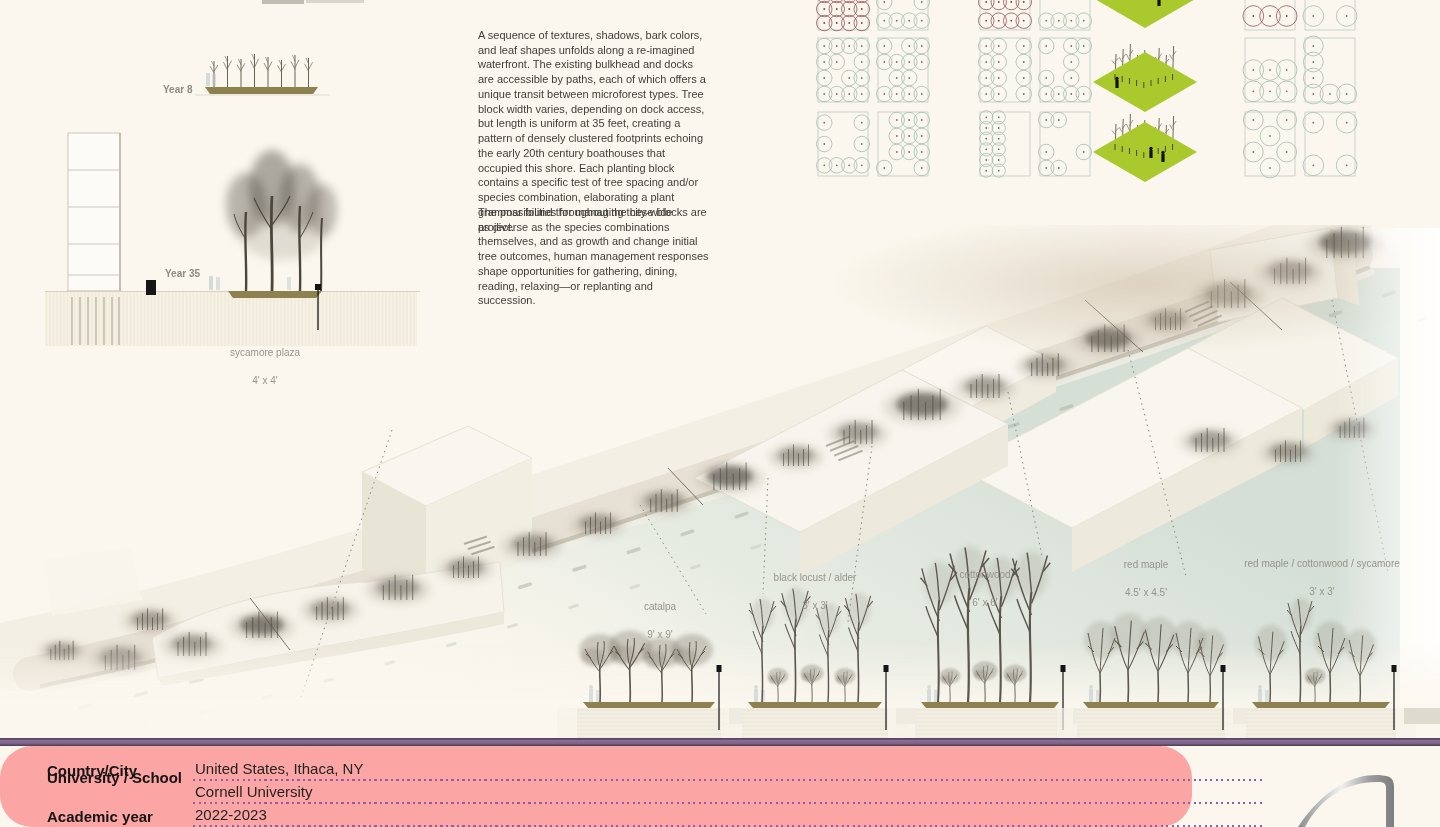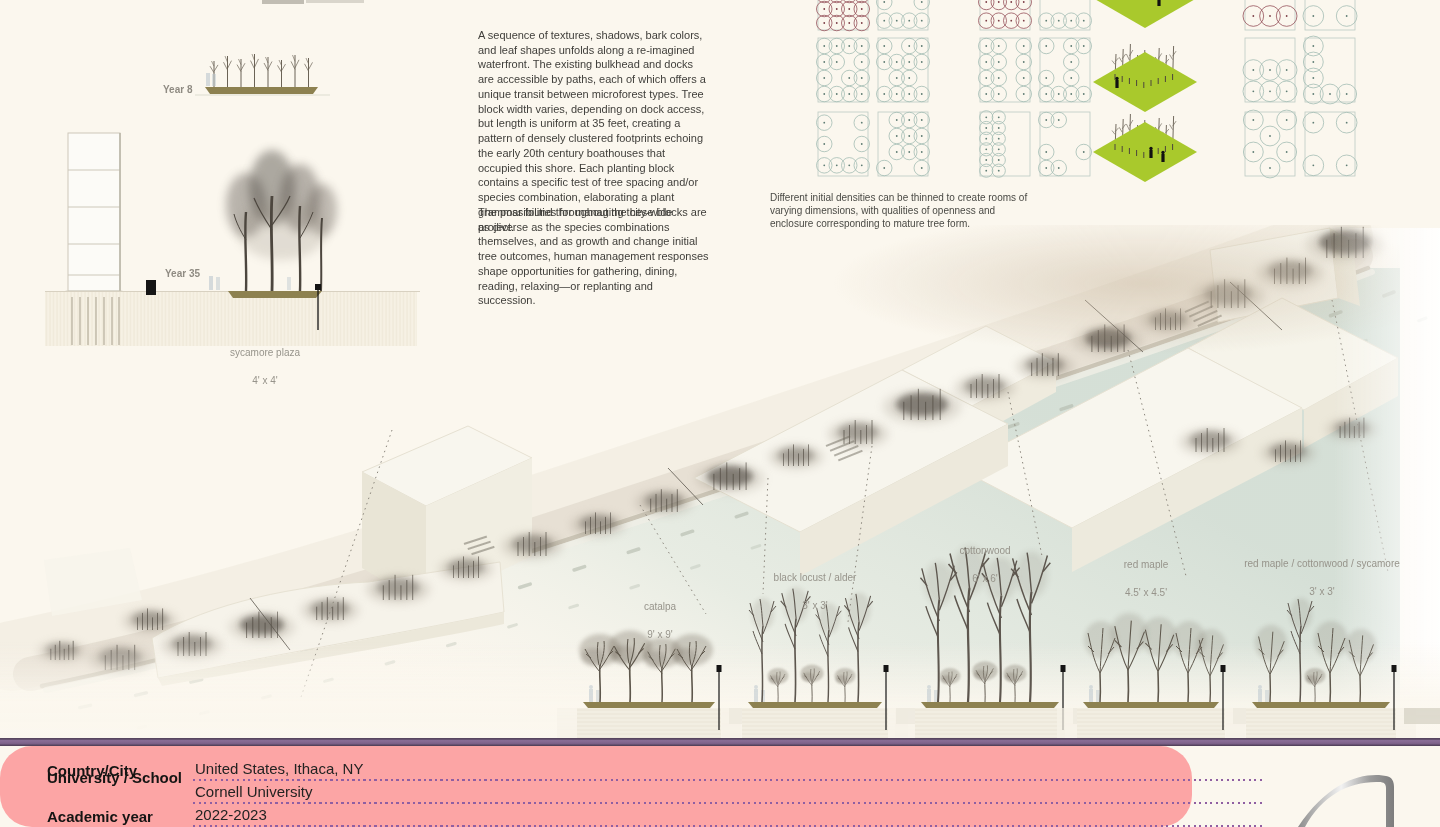--- a/index.html
+++ b/index.html
@@ -618,21 +618,20 @@
         <line x1="348.2" y1="154" x2="348.2" y2="148" stroke="#4d463c" stroke-width="1"></line>
         <line x1="355.4" y1="152" x2="355.4" y2="146" stroke="#4d463c" stroke-width="1"></line>
         <line x1="362.6" y1="150" x2="362.6" y2="144" stroke="#4d463c" stroke-width="1"></line>
         <circle cx="341" cy="148.5" r="1.7" fill="#111"></circle>
         <rect x="339.4" y="150" width="3.2" height="8" fill="#111"></rect>
         <circle cx="353" cy="152.5" r="1.7" fill="#111"></circle>
         <rect x="351.4" y="154" width="3.2" height="8" fill="#111"></rect>
       </g>
     </svg>
 
-  <div class="caption">Different initial densities can be thinned to create rooms of varying dimensions, with qualities of openness and enclosure corresponding to mature tree form.</div>
 
   <svg id="aerial" class="abs" style="left:0;top:225px" width="1440" height="520" viewBox="0 225 1440 520">
     <defs>
       <filter id="ab3" x="-80%" y="-80%" width="260%" height="260%">
           <feGaussianBlur stdDeviation="3"></feGaussianBlur>
         </filter>
       <filter id="ab5" x="-80%" y="-80%" width="260%" height="260%">
           <feGaussianBlur stdDeviation="5"></feGaussianBlur>
         </filter>
       <linearGradient id="gwater" x1="820" y1="300" x2="560" y2="770" gradientUnits="userSpaceOnUse">
@@ -1098,21 +1097,21 @@
   </svg>
 
   <div class="splabel" style="left:660px;top:601px">
     <div>catalpa</div>
     <div class="dims">9' x 9'</div>
   </div>
   <div class="splabel" style="left:815px;top:572px">
     <div>black locust / alder</div>
     <div class="dims">3' x 3'</div>
   </div>
-  <div class="splabel" style="left:985px;top:545px">
+  <div class="splabel" style="left:985px;top:569px">
     <div>cottonwood</div>
     <div class="dims">6' x 6'</div>
   </div>
   <div class="splabel" style="left:1146px;top:559px">
     <div>red maple</div>
     <div class="dims">4.5' x 4.5'</div>
   </div>
   <div class="splabel" style="left:1322px;top:558px">
     <div>red maple / cottonwood / sycamore</div>
     <div class="dims">3' x 3'</div>

